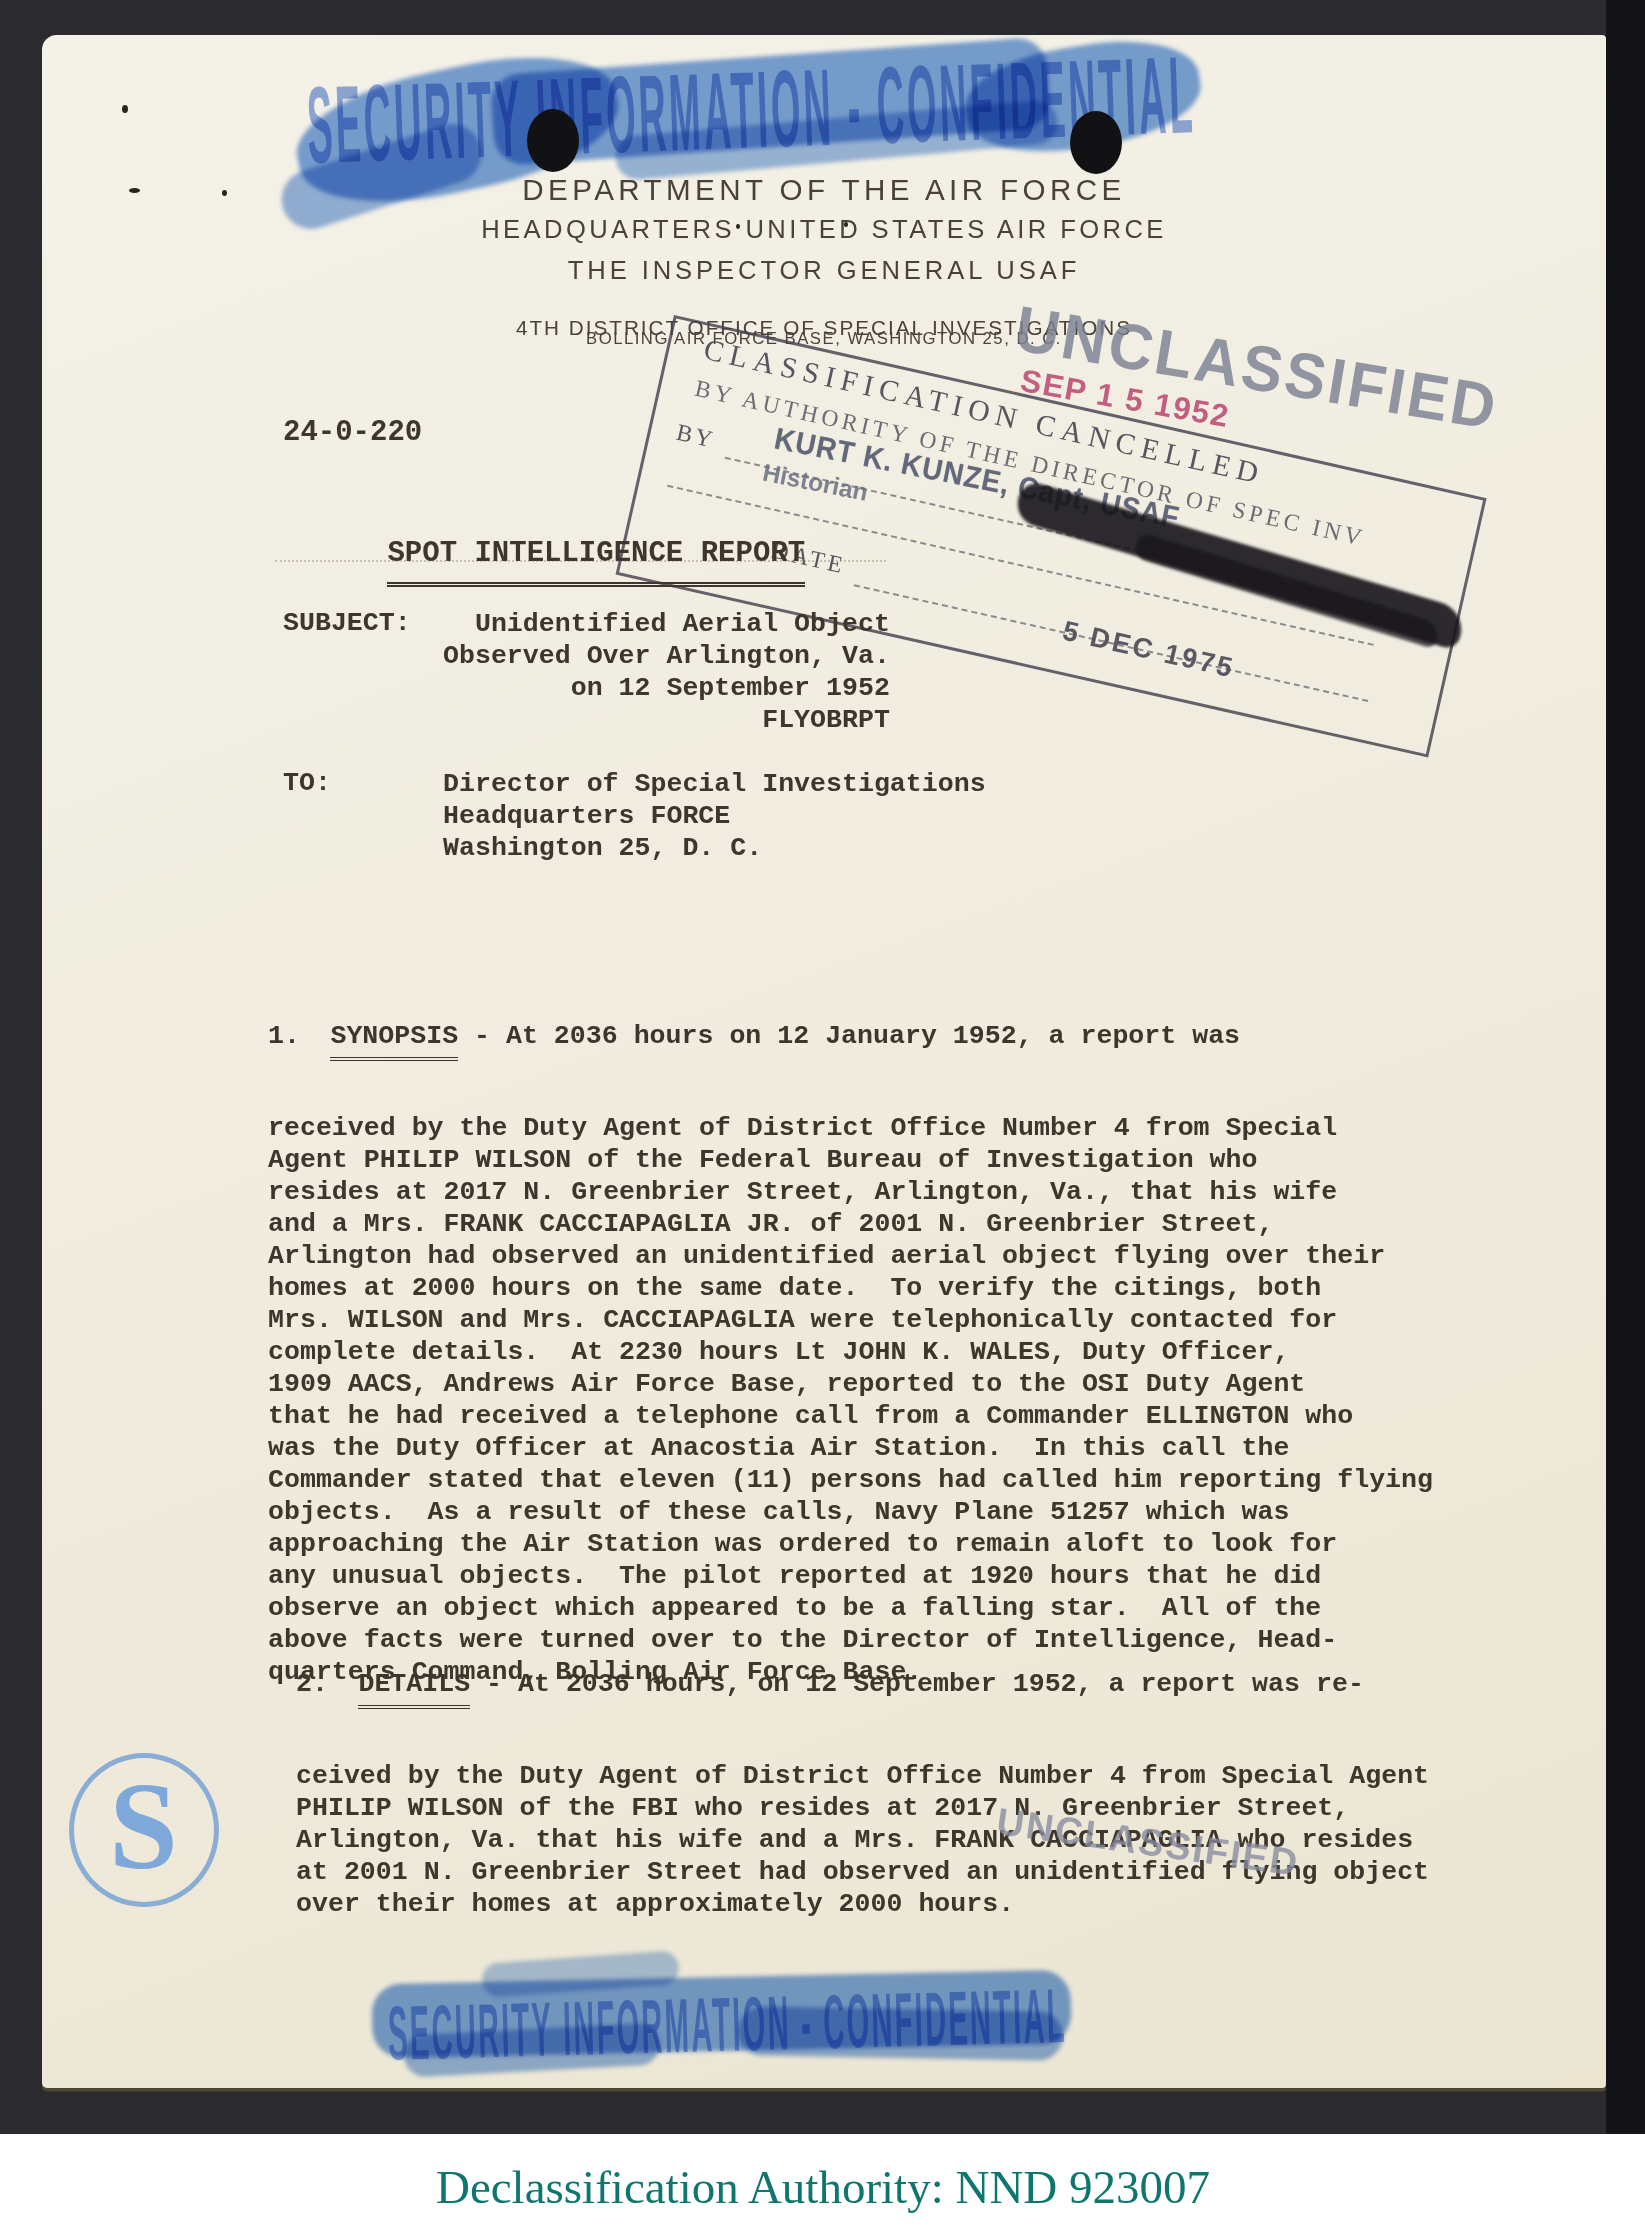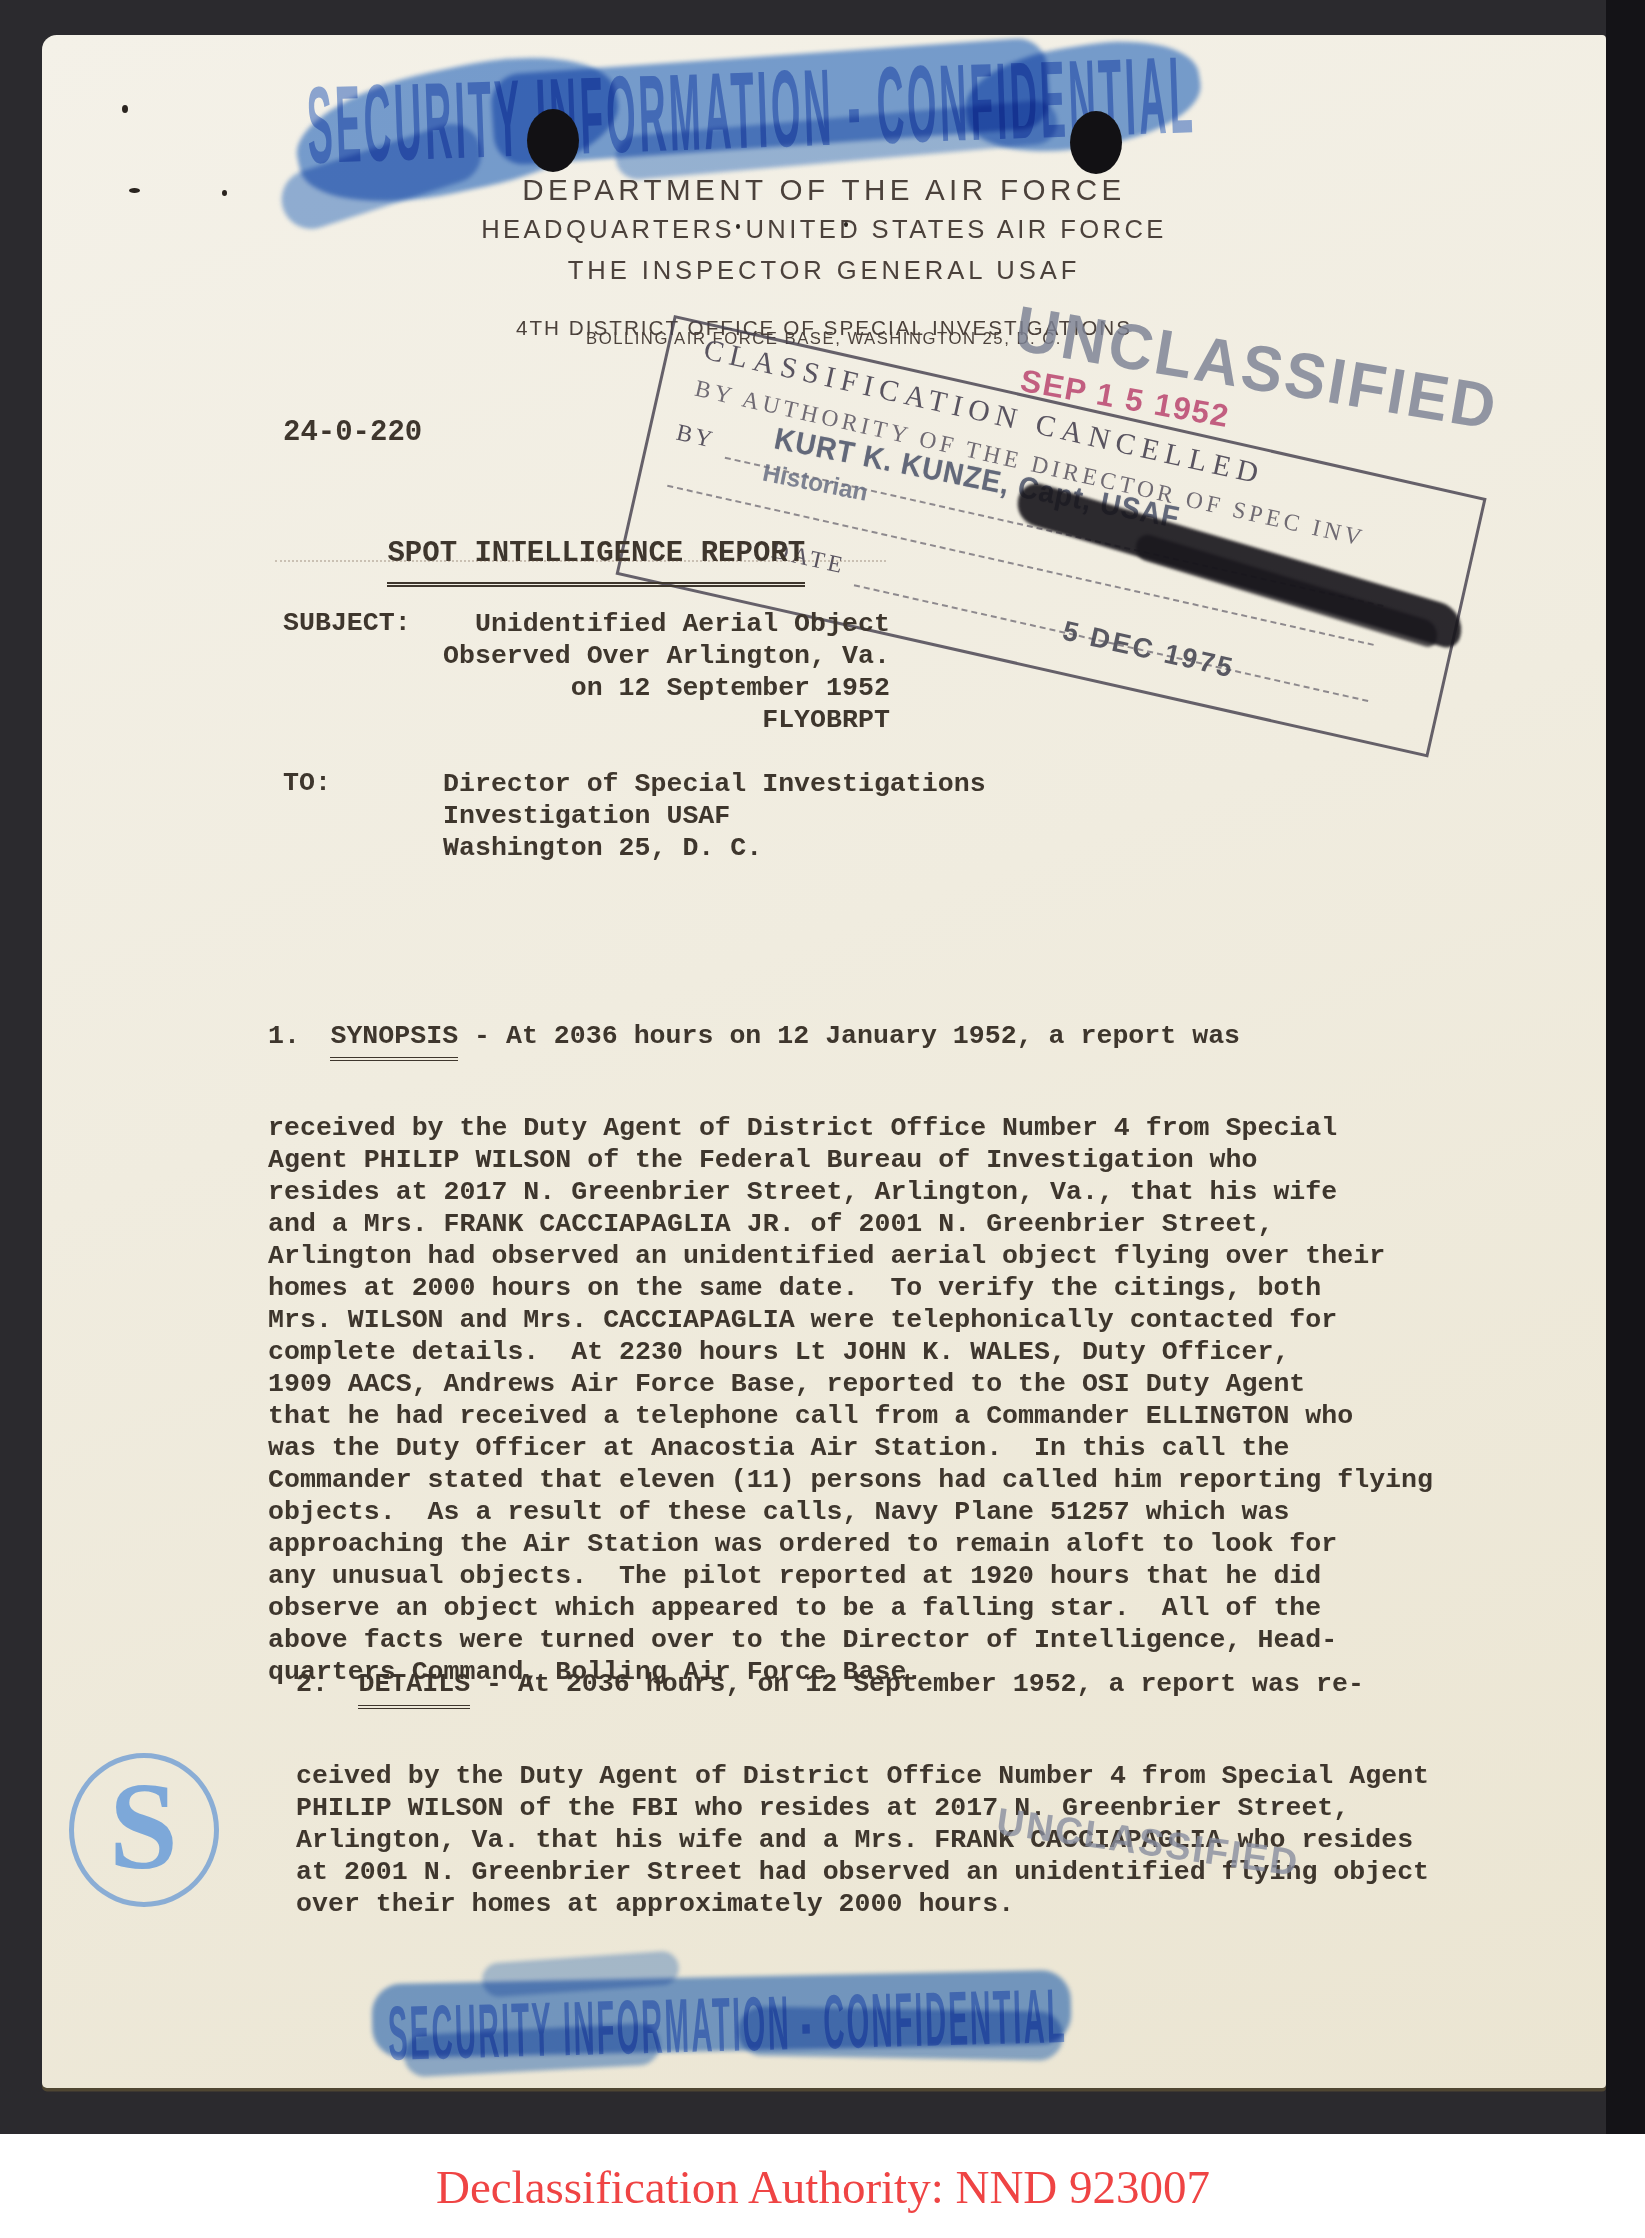--- a/index.html
+++ b/index.html
@@ -80,21 +80,21 @@
            border:5.4px solid rgba(100,150,210,.72);border-radius:50%;
            display:flex;align-items:center;justify-content:center;}
   .s-glyph{font-family:"Liberation Serif","DejaVu Serif",serif;font-weight:700;font-size:124px;
            color:rgba(104,156,216,.85);line-height:1;transform:translateY(-3px);}
   .dotted-rule{position:absolute;left:233px;top:525px;width:611px;
                border-top:2px dotted rgba(110,85,70,.3);}
   .speck{position:absolute;background:#2a241f;border-radius:50%;}
   
   .caption-strip{position:absolute;left:0;top:2134px;width:1646px;height:105px;background:#ffffff;
                  display:flex;align-items:center;justify-content:center;}
-  .caption{font-family:"Liberation Serif","DejaVu Serif",serif;font-size:47px;color:#ef4444;
+  .caption{font-family:"Liberation Serif","DejaVu Serif",serif;font-size:47px;color:#0f766e;
            white-space:pre;}
 </style>
 </head>
 <body>
 
 <div class="stage">
   <div class="right-band"></div>
 
   <div class="page">
 
@@ -137,21 +137,21 @@
 
     <div class="tw fs52" style="left:241px;top:469px;">
       <span class="title-under">SPOT INTELLIGENCE REPORT</span>
     </div>
     <div class="dotted-rule"></div>
 
     <div class="tw fs54" style="left:241px;top:573px;">SUBJECT:</div>
     <div class="tw fs54" style="left:401px;top:573px;text-align:right;"><div class="tline">Unidentified Aerial Object</div><div class="tline">Observed Over Arlington, Va.</div><div class="tline">on 12 September 1952</div><div class="tline">FLYOBRPT</div></div>
 
     <div class="tw fs54" style="left:241px;top:733px;">TO:</div>
-    <div class="tw fs54" style="left:401px;top:733px;"><div class="tline">Director of Special Investigations</div><div class="tline">Investigation USAF</div><div class="tline">Washington 25, D. C.</div></div>
+    <div class="tw fs54" style="left:401px;top:733px;"><div class="tline">Director of Special Investigations</div><div class="tline">Headquarters FORCE</div><div class="tline">Washington 25, D. C.</div></div>
 
     <div class="tw fs54" style="left:226px;top:925px;">
       <div class="tline"><span class="para-num">1.</span><span class="dunder">SYNOPSIS</span><span> - At 2036 hours on 12 January 1952, a report was</span></div>
       <div><div class="tline">received by the Duty Agent of District Office Number 4 from Special</div><div class="tline">Agent PHILIP WILSON of the Federal Bureau of Investigation who</div><div class="tline">resides at 2017 N. Greenbrier Street, Arlington, Va., that his wife</div><div class="tline">and a Mrs. FRANK CACCIAPAGLIA JR. of 2001 N. Greenbrier Street,</div><div class="tline">Arlington had observed an unidentified aerial object flying over their</div><div class="tline">homes at 2000 hours on the same date.  To verify the citings, both</div><div class="tline">Mrs. WILSON and Mrs. CACCIAPAGLIA were telephonically contacted for</div><div class="tline">complete details.  At 2230 hours Lt JOHN K. WALES, Duty Officer,</div><div class="tline">1909 AACS, Andrews Air Force Base, reported to the OSI Duty Agent</div><div class="tline">that he had received a telephone call from a Commander ELLINGTON who</div><div class="tline">was the Duty Officer at Anacostia Air Station.  In this call the</div><div class="tline">Commander stated that eleven (11) persons had called him reporting flying</div><div class="tline">objects.  As a result of these calls, Navy Plane 51257 which was</div><div class="tline">approaching the Air Station was ordered to remain aloft to look for</div><div class="tline">any unusual objects.  The pilot reported at 1920 hours that he did</div><div class="tline">observe an object which appeared to be a falling star.  All of the</div><div class="tline">above facts were turned over to the Director of Intelligence, Head-</div><div class="tline">quarters Command, Bolling Air Force Base.</div></div>
     </div>
 
     <div class="tw fs54" style="left:226px;top:1573px;margin-left:28px;">
       <div class="tline"><span class="para-num">2.</span><span class="dunder">DETAILS</span><span> - At 2036 hours, on 12 September 1952, a report was re-</span></div>
       <div><div class="tline">ceived by the Duty Agent of District Office Number 4 from Special Agent</div><div class="tline">PHILIP WILSON of the FBI who resides at 2017 N. Greenbrier Street,</div><div class="tline">Arlington, Va. that his wife and a Mrs. FRANK CACCIAPAGLIA who resides</div><div class="tline">at 2001 N. Greenbrier Street had observed an unidentified flying object</div><div class="tline">over their homes at approximately 2000 hours.</div></div>
     </div>

